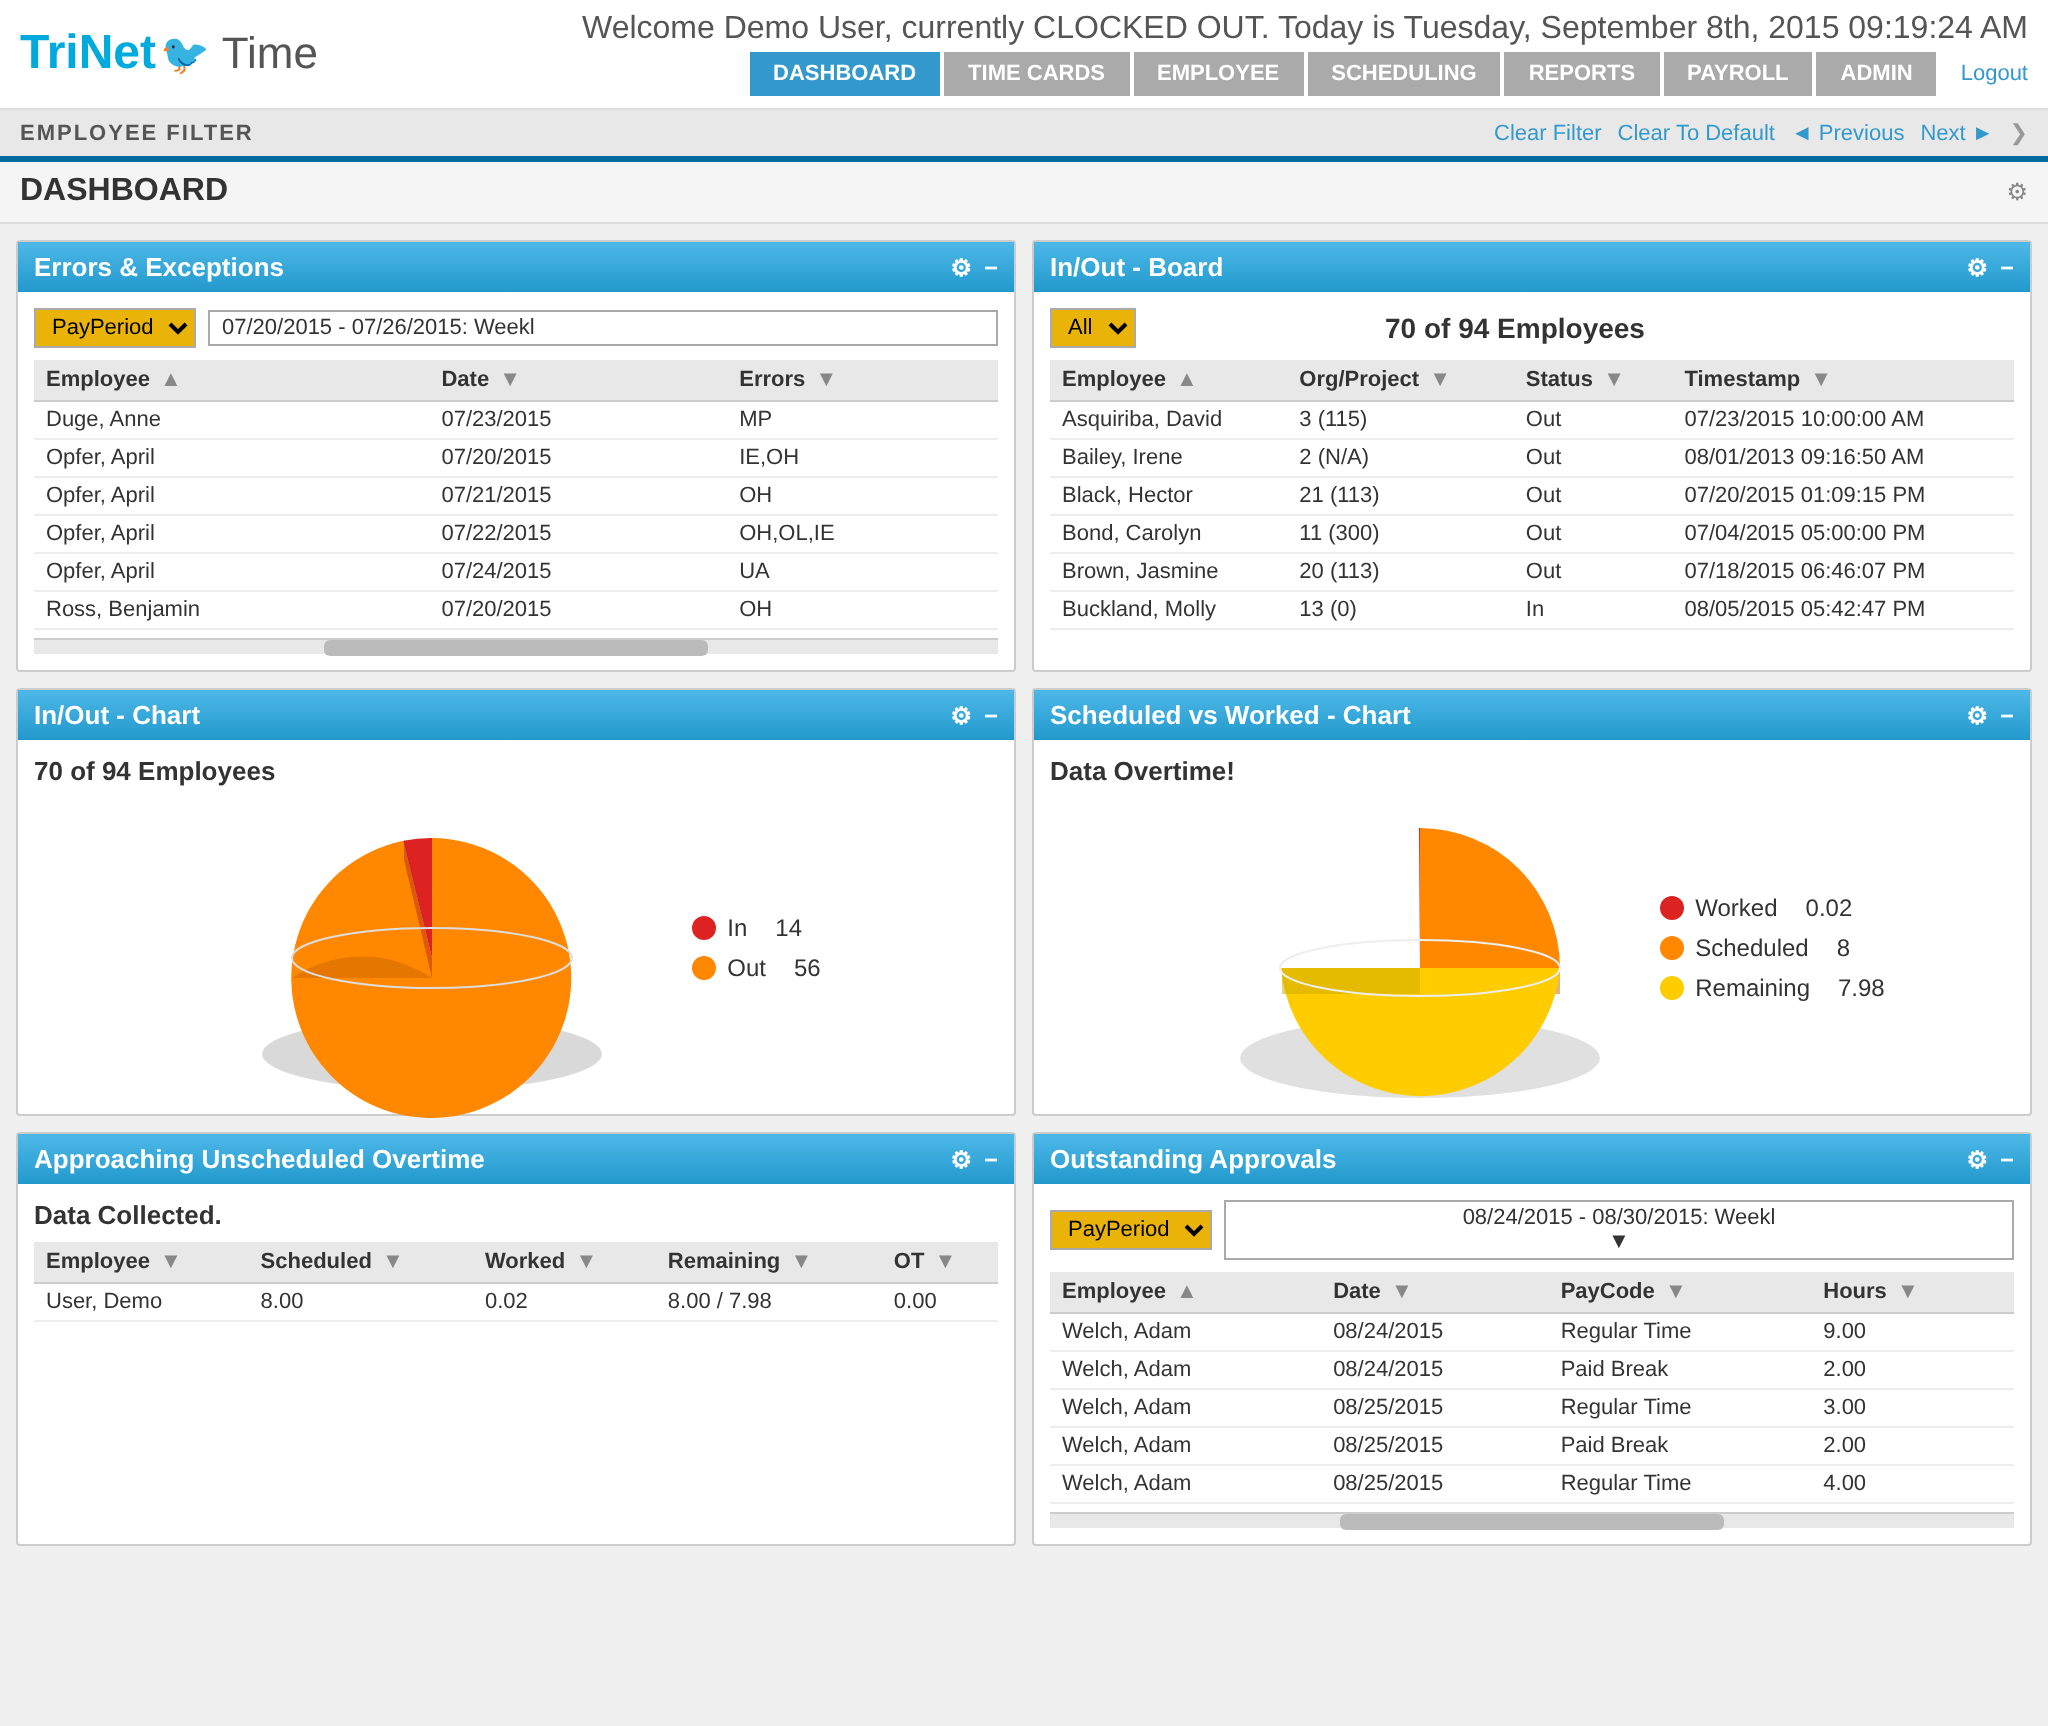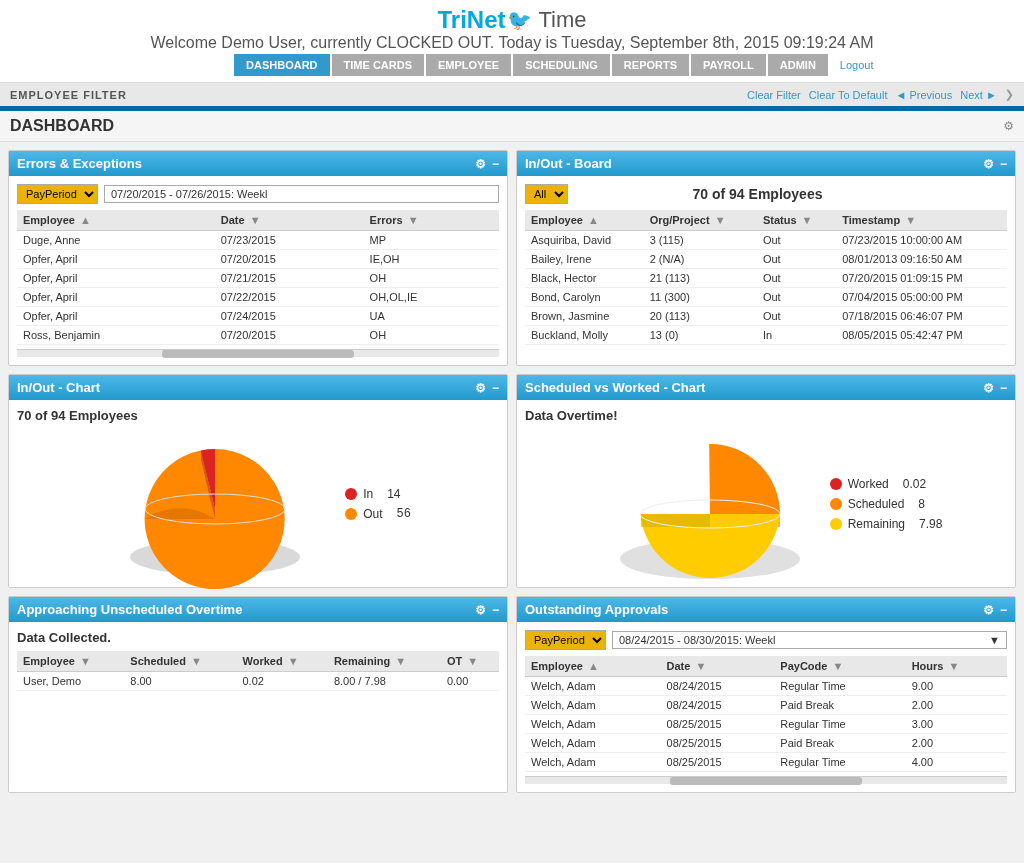--- a/index.html
+++ b/index.html
@@ -6,21 +6,20 @@
     body { font-family: Arial, sans-serif; font-size: 12px; background: #f0f0f0; color: #333; }
 
     
     #topbar {
       background: #fff;
       display: flex;
       align-items: center;
       justify-content: space-between;
       padding: 6px 10px;
       border-bottom: 1px solid #ddd;
-      flex-direction: column;
     }
     #logo { display: flex; align-items: center; }
     #logo .trinet { color: #00aadd; font-size: 22px; font-weight: bold; }
     #logo .time { color: #555; font-size: 22px; font-weight: normal; margin-left: 4px; }
 
     #top-right { display: flex; flex-direction: column; align-items: flex-end; }
     #nav { display: flex; gap: 2px; }
     .nav-btn {
       padding: 5px 12px;
       background: #aaa;
@@ -28,21 +27,21 @@
       border: none;
       cursor: pointer;
       font-size: 11px;
       font-weight: bold;
     }
     .nav-btn.active { background: #3399cc; }
 
     
     #filter-bar {
       background: #e8e8e8;
-      border-bottom: 5px solid #0369a1;
+      border-bottom: 3px solid #0369a1;
       padding: 5px 10px;
       display: flex;
       align-items: center;
       justify-content: space-between;
       gap: 40px;
     }
     #filter-actions { display: flex; gap: 8px; align-items: center; font-size: 11px; justify-content: space-between; }
     #filter-actions a { color: #3399cc; cursor: pointer; text-decoration: none; }
 
     
@@ -365,21 +364,21 @@
         </div>
         <div class="legend">
           <div class="legend-item">
             <div class="legend-dot" style="background:#dd2222;"></div>
             <span>In</span>
             <span style="margin-left:8px;">14</span>
           </div>
           <div class="legend-item">
             <div class="legend-dot" style="background:#ff8800;"></div>
             <span>Out</span>
-            <span style="margin-left:8px;font-family:Liberation Mono, monospace;">56</span>
+            <span style="margin-left:8px;">56</span>
           </div>
         </div>
       </div>
     </div>
   </div>
 
   <div class="panel">
     <div class="panel-header">
       <span>Scheduled vs Worked - Chart</span>
       <div class="panel-icons">
@@ -468,21 +467,21 @@
       <div class="panel-icons">
         <span>⚙</span>
         <span>−</span>
       </div>
     </div>
     <div class="panel-body">
       <div class="oa-controls">
         <select class="small-select">
           <option>PayPeriod</option>
         </select>
-        <div class="date-range-box" style="display:flex;align-items:flex-end;justify-content:space-between;">
+        <div class="date-range-box" style="display:flex;align-items:center;justify-content:space-between;flex-direction:column;">
           <span>08/24/2015 - 08/30/2015: Weekl</span>
           <span>▼</span>
         </div>
       </div>
       <div class="table-scroll">
         <table class="data-table">
           <thead>
             <tr>
               <th>Employee <span class="sort-icon">▲</span></th>
               <th>Date <span class="sort-icon">▼</span></th>

